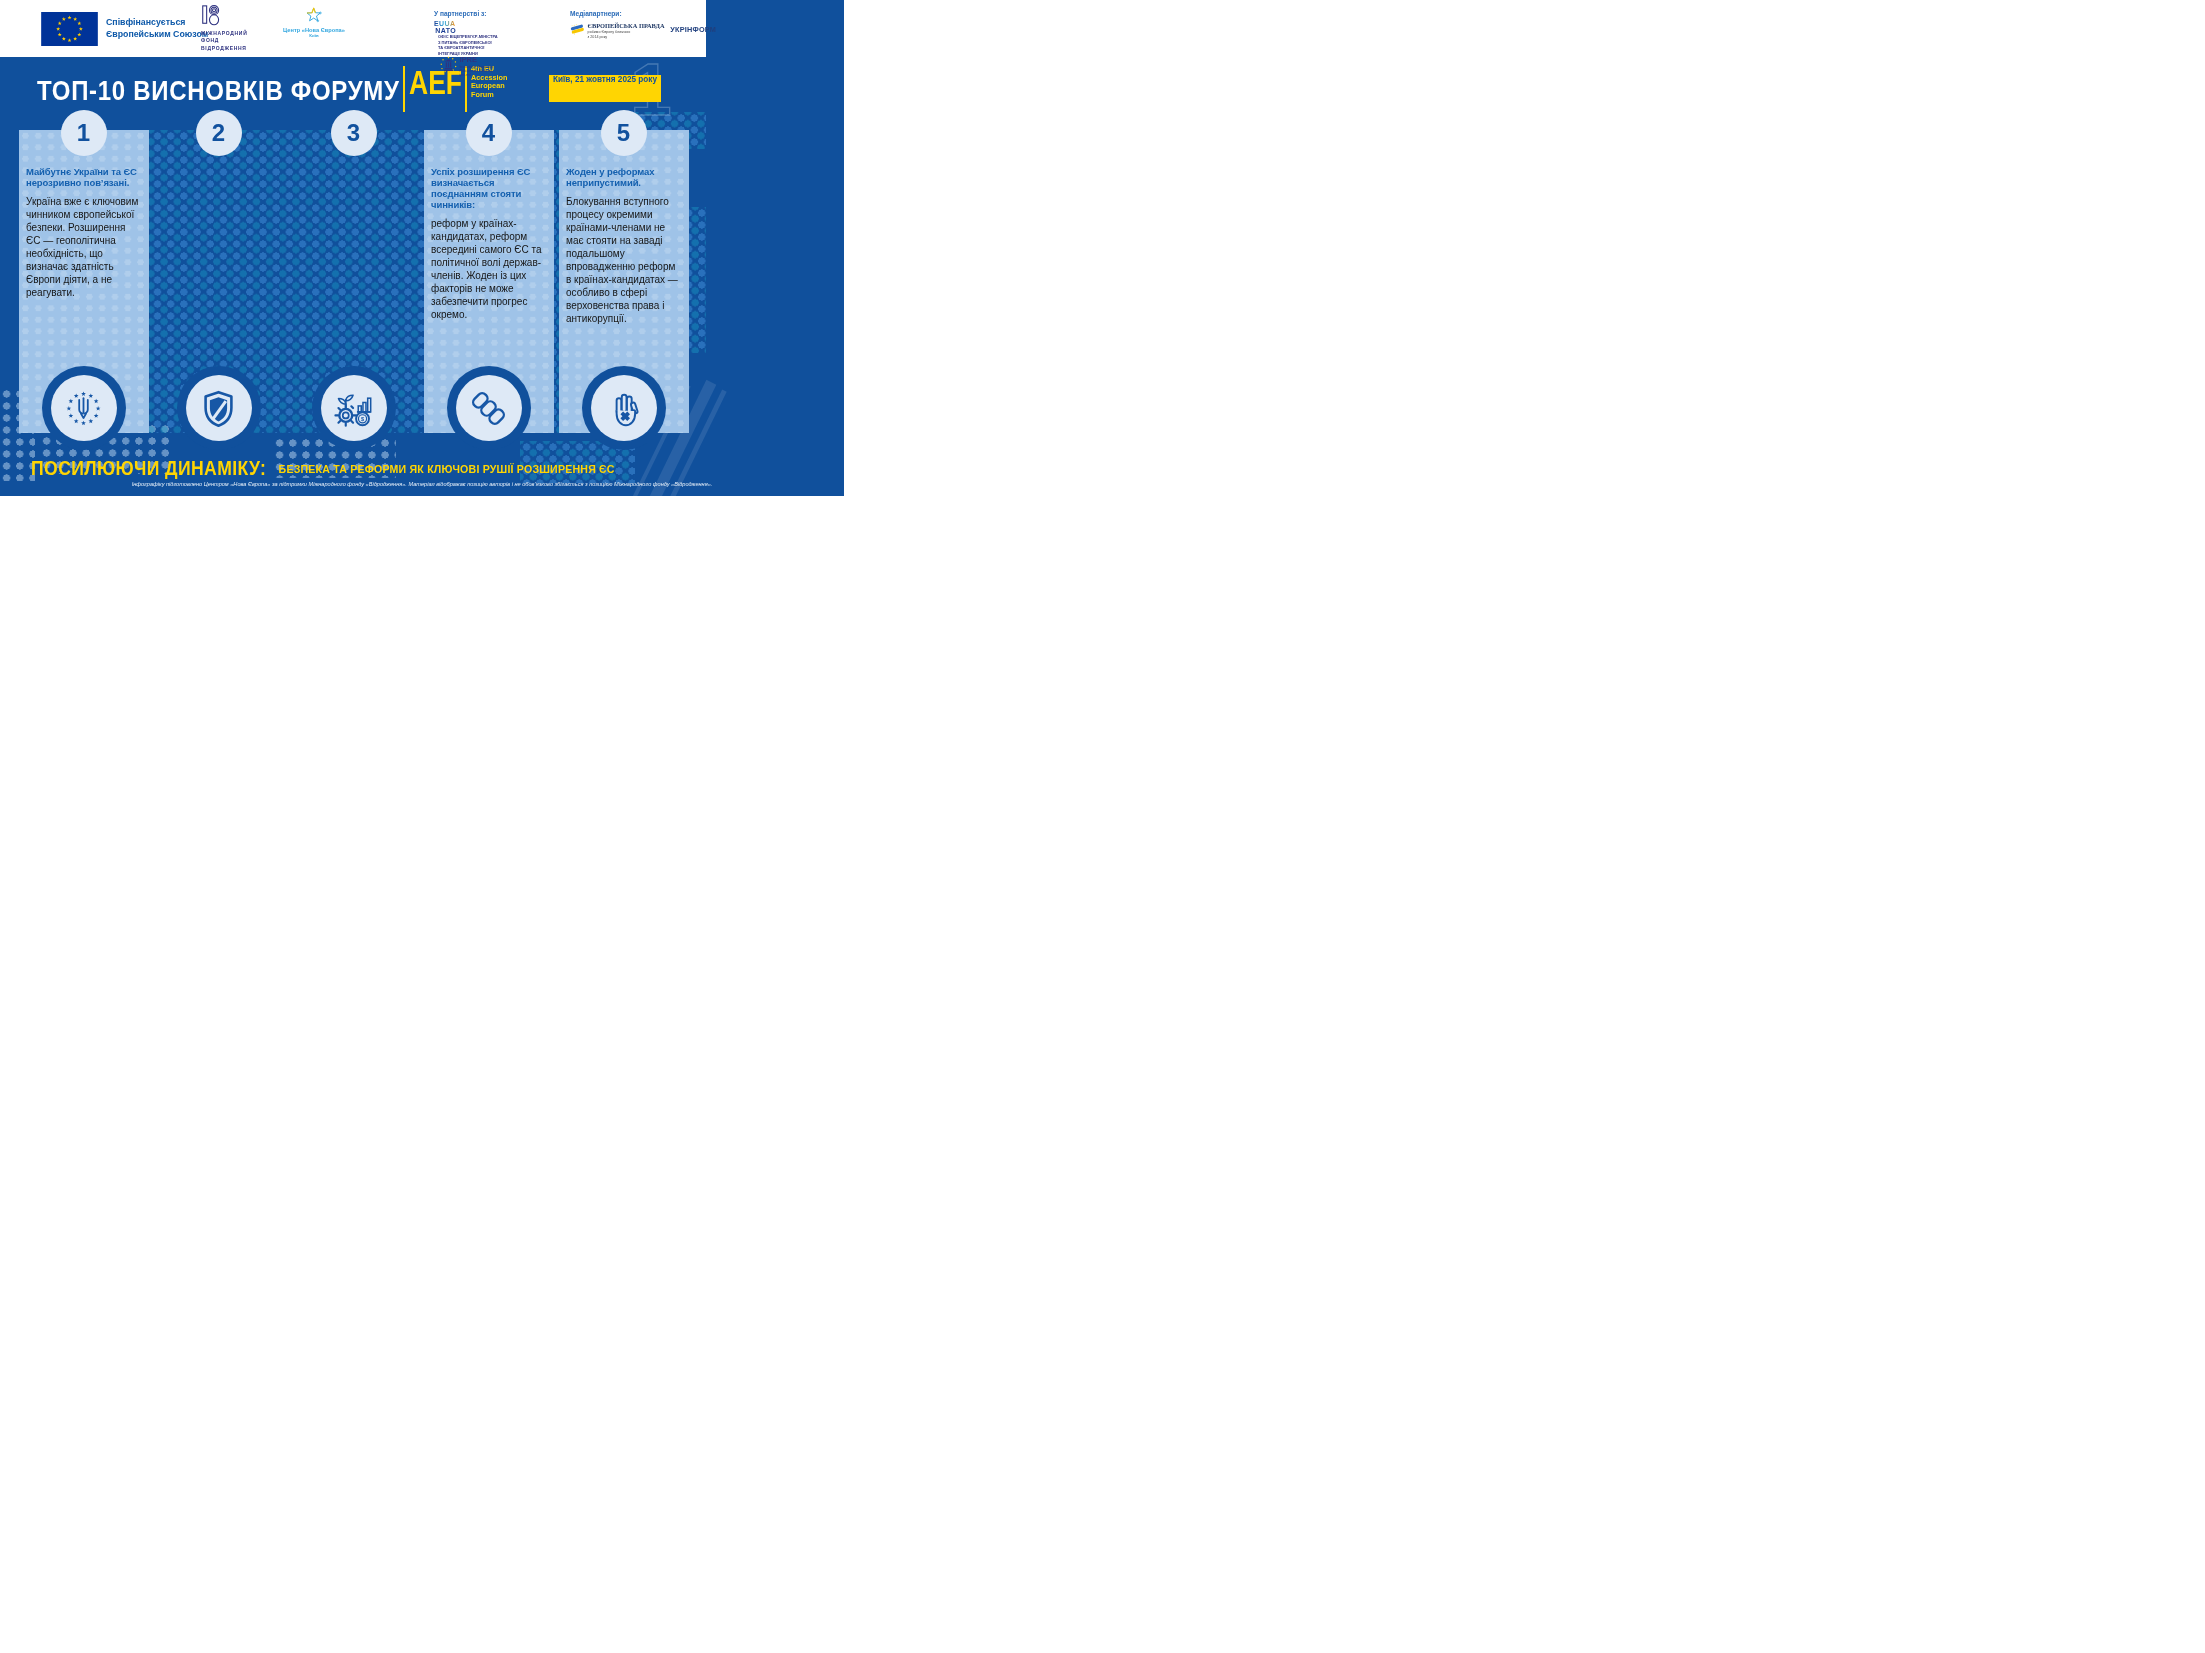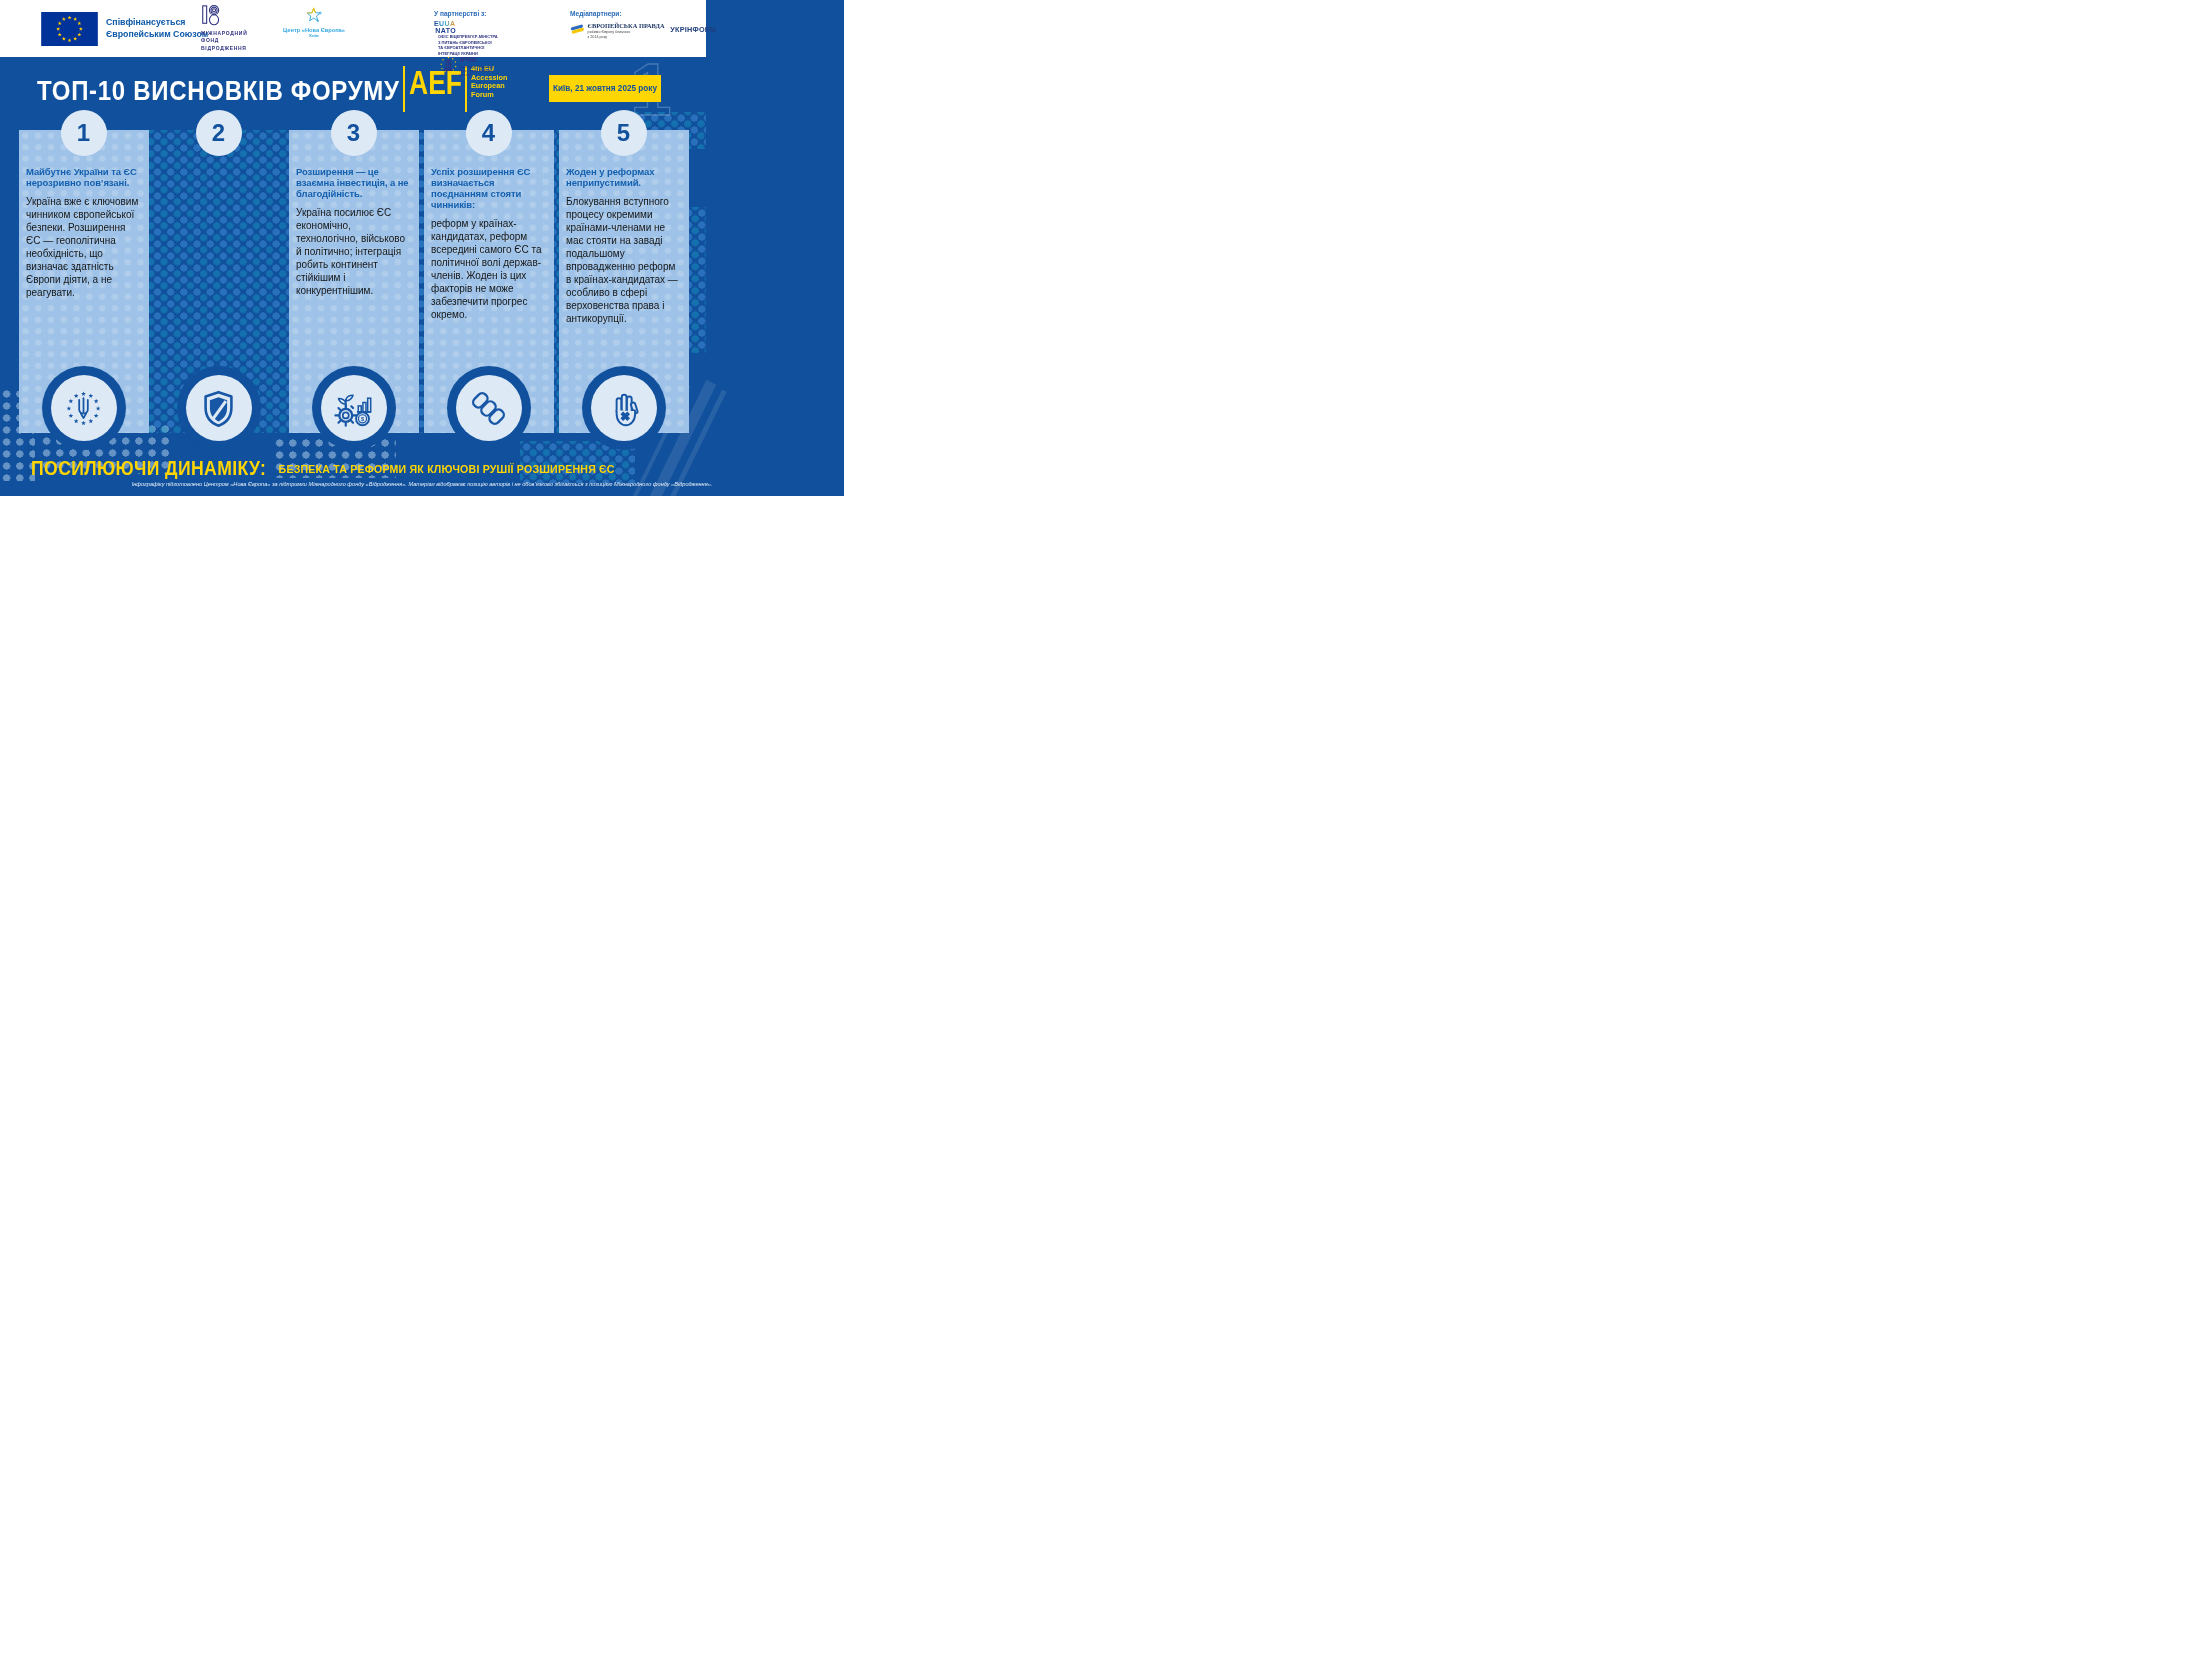--- a/index.html
+++ b/index.html
@@ -32,21 +32,21 @@
   .ep-tag{font-size:3.7px;color:#4a4a4a;line-height:4.9px;margin-top:1.3px;}
   .ukrinform{margin-left:5.7px;margin-top:2.6px;font-size:7.3px;font-weight:800;color:#1F3F7E;letter-spacing:0.2px;}
   
   .main-title{position:absolute;left:37px;top:75px;font-size:24px;font-weight:800;color:#ffffff;
       letter-spacing:0.7px;white-space:nowrap;transform:scaleY(1.12);transform-origin:left top;z-index:4;}
   .aef-bar{position:absolute;top:66px;width:1.8px;height:46px;background:#FFD502;z-index:4;}
   .aef-abbr{position:absolute;left:409px;top:64px;font-size:26.5px;font-weight:800;color:#FFD502;
       letter-spacing:0;transform:scaleY(1.25);transform-origin:left top;z-index:4;}
   .aef-lines{position:absolute;left:471px;top:65px;font-size:7.3px;font-weight:bold;color:#FFD502;line-height:8.6px;z-index:4;}
   .date-badge{position:absolute;left:549px;top:75px;width:112px;height:27px;background:#FFD502;
-      display:flex;align-items:center;justify-content:center;z-index:4;}
+      display:flex;align-items:flex-start;justify-content:center;z-index:4;}
   .date-badge span{font-size:8.2px;font-weight:bold;color:#11519E;}
   .watermark{position:absolute;left:630px;top:52px;font-size:75px;font-weight:800;line-height:1;
       color:transparent;-webkit-text-stroke:1.3px rgba(205,225,245,.28);z-index:1;}
   
   .cards{position:absolute;left:18.5px;top:110px;width:669px;height:347px;display:flex;gap:5px;z-index:2;}
   .cards-bg{position:absolute;left:0;top:20px;width:100%;height:303px;z-index:0;}
   .col{position:relative;width:130px;flex:0 0 130px;z-index:1;}
   .num-circle{position:absolute;left:50%;top:0;transform:translateX(-50%);width:46px;height:46px;
       border-radius:50%;background:#DEE9F6;display:flex;align-items:center;justify-content:center;z-index:3;}
   .num-circle span{font-size:24px;font-weight:800;color:#11519E;}
@@ -287,24 +287,20 @@
             <line x1="67" y1="33" x2="36" y2="76" stroke="#DEE9F6" stroke-width="7"></line>
           </svg>
         </div>
       </div>
     </div>
 
     <div class="col">
       <div class="num-circle">
         <span>3</span>
       </div>
-      <div class="card">
-        <h3 class="card-title">Розширення — це взаємна інвестиція, а не благодійність.</h3>
-        <p class="card-text">Україна посилює ЄС економічно, технологічно, військово й політично; інтеграція робить континент стійкішим і конкурентнішим.</p>
-      </div>
       <div class="icon-ring">
         <div class="icon-disc">
           <svg width="43" height="43" viewBox="0 0 100 100" fill="none" stroke="#1757A6">
             <g stroke-width="5" stroke-linecap="round">
               <line x1="56" y1="66" x2="50" y2="66"></line>
               <line x1="49" y1="49" x2="45" y2="45"></line>
                 <line x1="32" y1="42" x2="32" y2="48"></line>
               <line x1="15" y1="49" x2="19" y2="53"></line>
                 <line x1="8" y1="66" x2="14" y2="66"></line>
               <line x1="15" y1="83" x2="19" y2="79"></line>

